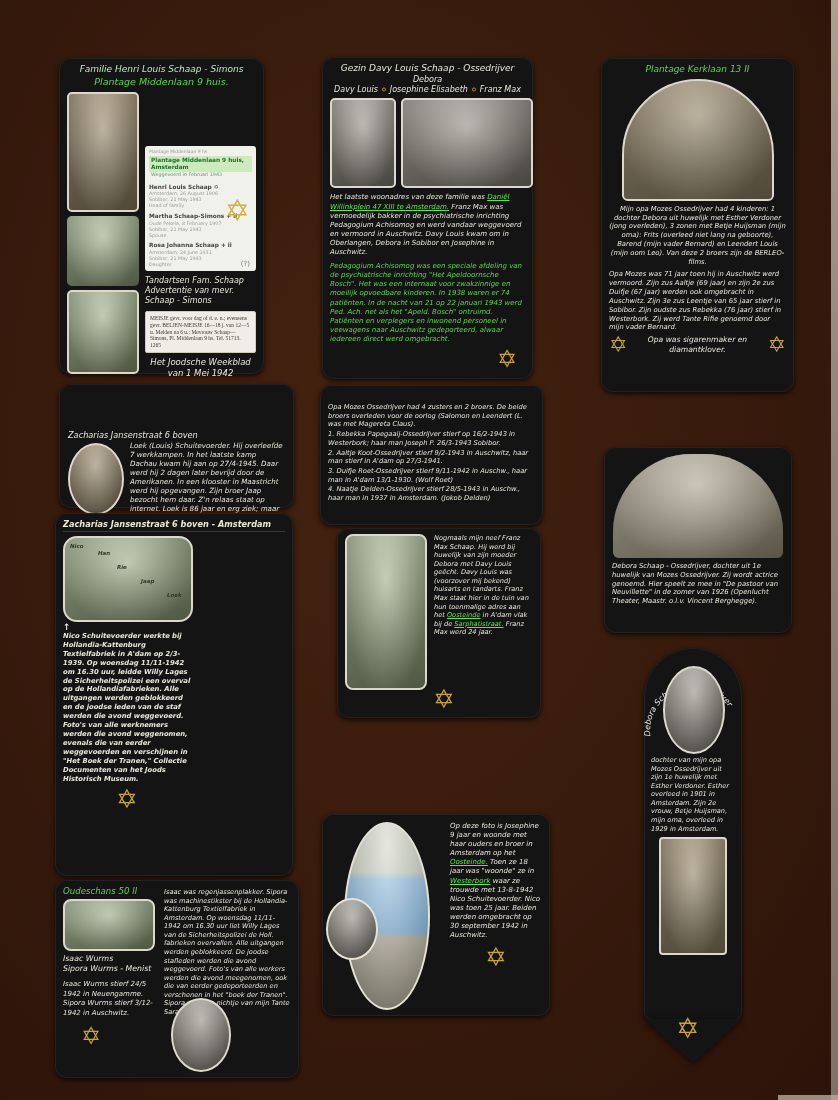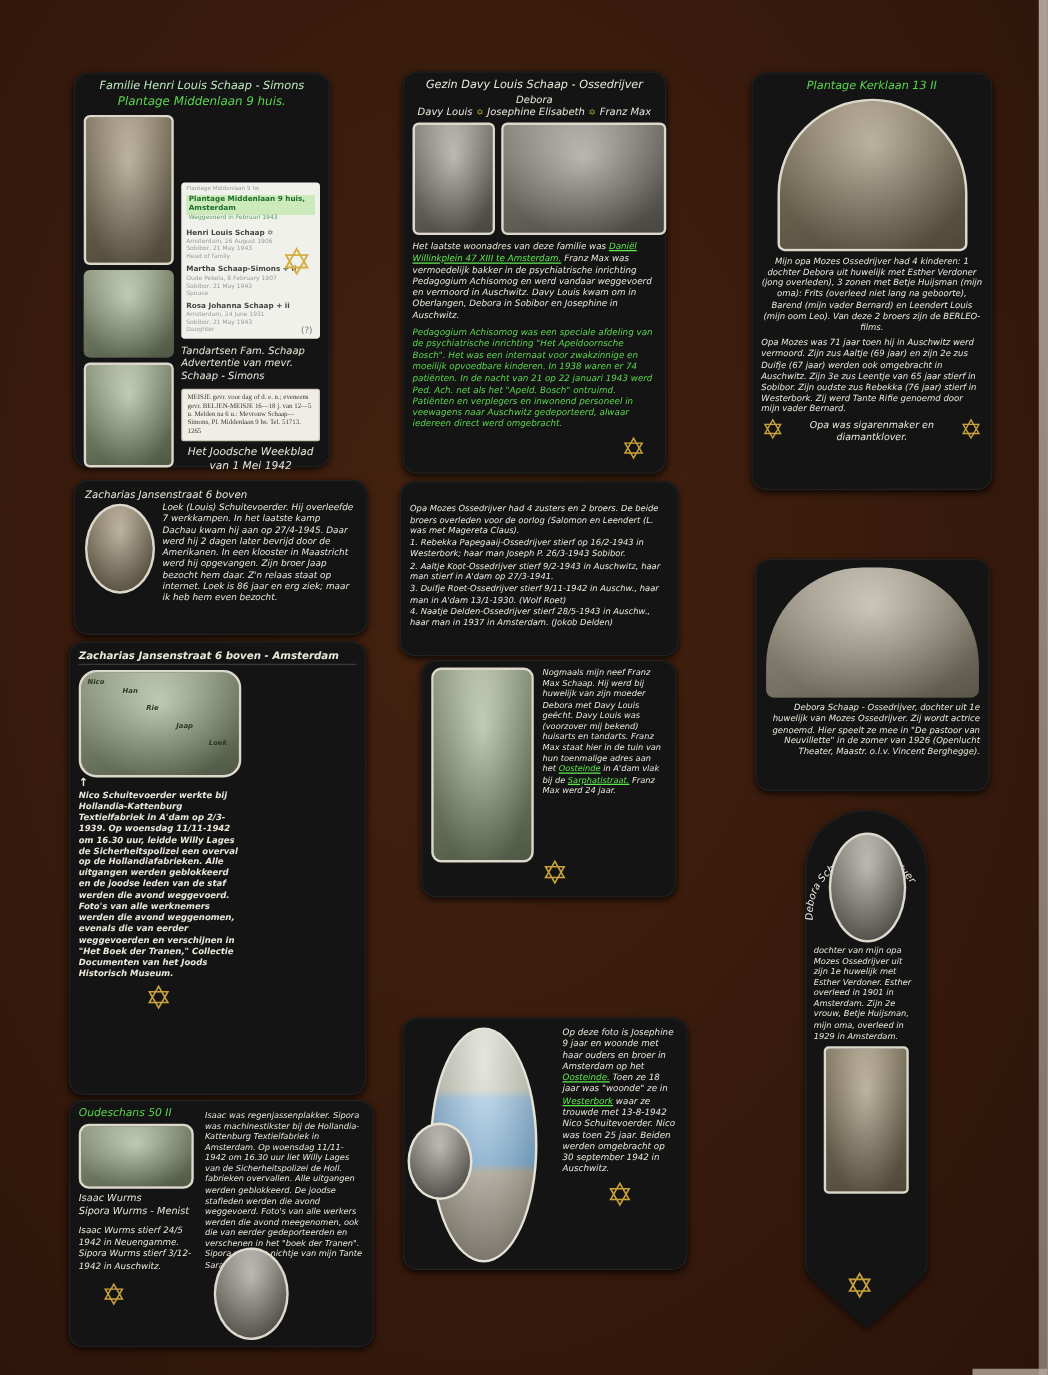--- a/index.html
+++ b/index.html
@@ -53,21 +53,21 @@
   .clip .clipstar{position:absolute;right:6px;top:46px;font-size:30px;color:#d3af45;font-style:normal;}
   .clip .unk{position:absolute;right:6px;bottom:2px;color:#777;font-size:7px;}
   .cardA .tand{font-size:8px;margin-top:5px;}
   .ad{background:#efede6;color:#3a3a38;border-radius:2px;font-style:normal;
     font-family:"Liberation Serif", serif;font-size:5.5px;line-height:1.25;padding:3px 4px;margin-top:4px;
     border:1px solid #cfcabc;}
   .cardA .week{font-size:8.5px;margin-top:4px;}
 
   
   .cardB{left:59px;top:384px;width:235px;height:124px;padding:6px 9px;}
-  .cardB .t{font-size:8.2px;}
+  .cardB .t{font-size:8.2px;margin-top:40px;}
   .cardB .body{font-size:7.1px;line-height:1.28;}
   .cardB .ovph{float:left;width:52px;height:68px;margin:2px 6px 2px 0;}
 
   
   .cardC{left:55px;top:513px;width:238px;height:363px;font-weight:bold;}
   .cardC .t{font-size:8.2px;border-bottom:1px solid #3a3a3a;padding-bottom:1px;}
   .cardC .cols{display:flex;gap:8px;margin-top:4px;}
   .cardC .cl{width:128px;}
   .cardC .cr{flex:1;}
   .cardC .grp{width:126px;height:82px;border-radius:14px;}
@@ -140,21 +140,21 @@
   .cardI .oph{width:148px;height:118px;margin:3px auto 0;}
   .cardI .p1{font-size:6.8px;line-height:1.3;text-align:center;margin-top:4px;}
   .cardI .p2{font-size:6.8px;line-height:1.3;margin-top:4px;}
   .cardI .foot{display:flex;align-items:center;gap:4px;margin-top:2px;}
   .cardI .foot .star{font-size:22px;}
   .cardI .foot .ftxt{font-size:7.6px;text-align:center;flex:1;}
 
   
   .cardJ{left:604px;top:447px;width:188px;height:186px;}
   .cardJ .tph{width:170px;height:104px;margin:1px auto 0;background:linear-gradient(160deg,#cfc8b6 0%,#a59d89 60%,#7e7663 100%);}
-  .cardJ .txt{font-size:6.8px;line-height:1.3;margin-top:4px;text-align:right;}
+  .cardJ .txt{font-size:6.8px;line-height:1.3;margin-top:4px;}
 
   
   .cardK{left:644px;top:648px;width:98px;height:372px;border-radius:50px 50px 8px 8px;padding:0 7px;}
   .cardK .arcsvg{position:absolute;left:0;top:0;width:98px;height:100px;}
   .cardK .dph{position:absolute;left:19px;top:18px;width:58px;height:84px;border:2px solid #ddd8cc;}
   .cardK .p1{margin-top:108px;font-size:6.6px;line-height:1.3;}
   .cardK .sph{width:64px;height:114px;margin:4px auto 2px;border-radius:4px;}
   .cardK .p2{font-size:6.6px;line-height:1.3;}
   .tip{position:absolute;left:644px;top:1019px;width:0;height:0;
      border-left:49px solid transparent;border-right:49px solid transparent;border-top:44px solid #141414;

